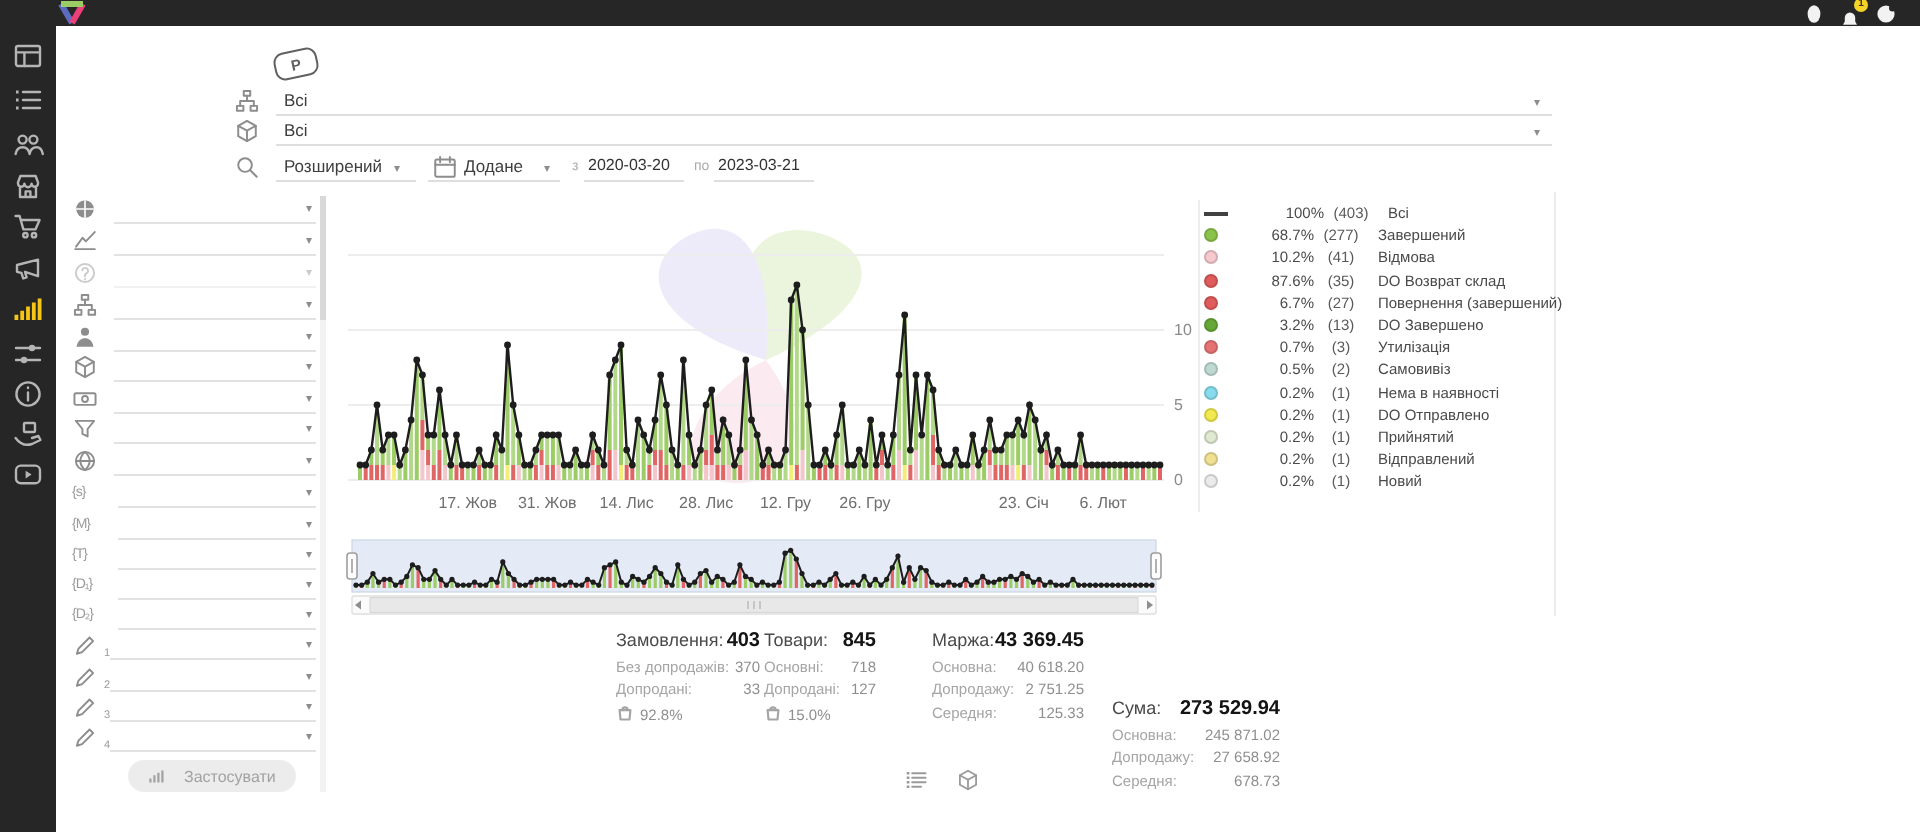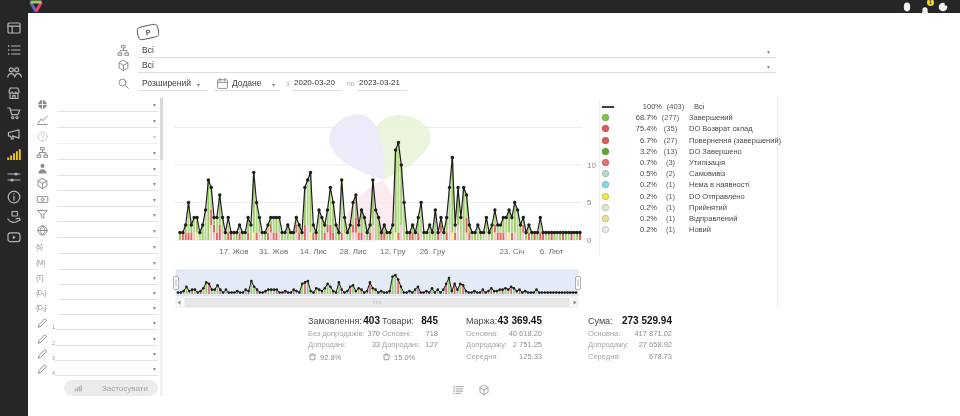--- a/index.html
+++ b/index.html
@@ -25,21 +25,21 @@
   .fp-field { flex:1; border-bottom:1px solid #e2e2e2; height:13px; position:relative; }
   .fp-field .caret { position:absolute; right:2px; top:2px; }
   .caret { font-size:6px; color:#8d8d8d; line-height:8px; }
   .dis { opacity:.45; }
   .pnum { font-size:5.5px; color:#9a9a9a; margin-left:-5px; align-self:flex-end; }
   .vscroll { position:absolute; left:160px; top:98px; width:3px; height:298px; background:#f2f2f2; }
   .vscroll .thumb { position:absolute; left:0; top:0; width:3px; height:62px; background:#d9d9d9; }
 
   .apply-btn { position:absolute; left:64px; top:380px; height:16px; padding:0 10px;
     background:#ececec; border:none; border-radius:9px; color:#a2a2a2; font-size:8px;
-    display:flex; align-items:center; gap:20px; font-family:inherit; }
+    display:flex; align-items:center; gap:10px; font-family:inherit; }
 
   
   .tagicon { position:absolute; left:137px; top:25px; width:22px; height:14px;
     border:1.2px solid #606060; border-radius:5px; transform:rotate(-12deg);
     display:flex; align-items:center; justify-content:center;
     font-size:7.5px; color:#606060; font-weight:bold; }
   .tf-ic { position:absolute; width:13px; height:13px; color:#8d8d8d; }
   .tf-ic svg { width:13px; height:13px; display:block; }
   .tf-text { position:absolute; font-size:8.5px; color:#3f3f3f; }
   .tf-line { position:absolute; height:1px; background:#dedede; }
@@ -1106,22 +1106,28 @@
         <span class="lg-cnt">(403)</span>
         <span class="lg-lab">Всі</span>
       </div>
       <div class="lg-row">
         <span class="lg-dot" style="background: rgb(139, 195, 74);"></span>
         <span class="lg-pct">68.7%</span>
         <span class="lg-cnt">(277)</span>
         <span class="lg-lab">Завершений</span>
       </div>
       <div class="lg-row">
+        <span class="lg-dot" style="background: rgb(245, 201, 206);"></span>
+        <span class="lg-pct">10.2%</span>
+        <span class="lg-cnt">(41)</span>
+        <span class="lg-lab">Відмова</span>
+      </div>
+      <div class="lg-row">
         <span class="lg-dot" style="background: rgb(224, 91, 91);"></span>
-        <span class="lg-pct">75.4%</span>
+        <span class="lg-pct">87.6%</span>
         <span class="lg-cnt">(35)</span>
         <span class="lg-lab">DO Возврат склад</span>
       </div>
       <div class="lg-row">
         <span class="lg-dot" style="background: rgb(224, 91, 91);"></span>
         <span class="lg-pct">6.7%</span>
         <span class="lg-cnt">(27)</span>
         <span class="lg-lab">Повернення (завершений)</span>
       </div>
       <div class="lg-row">
@@ -1227,28 +1233,28 @@
         </div>
         <div class="st-sub">
           <span>Допродажу:</span>
           <span class="v">2 751.25</span>
         </div>
         <div class="st-sub">
           <span>Середня:</span>
           <span class="v">125.33</span>
         </div>
       </div>
-      <div class="st-col" style="left: 588px; width: 84px;">
+      <div class="st-col" style="left: 556px; width: 84px; margin-top: 34px;">
         <div class="st-title">
           <span class="l">Сума:</span>
           <span class="v">273 529.94</span>
         </div>
         <div class="st-sub">
           <span>Основна:</span>
-          <span class="v">417 871.02</span>
+          <span class="v">245 871.02</span>
         </div>
         <div class="st-sub">
           <span>Допродажу:</span>
           <span class="v">27 658.92</span>
         </div>
         <div class="st-sub">
           <span>Середня:</span>
           <span class="v">678.73</span>
         </div>
       </div>

